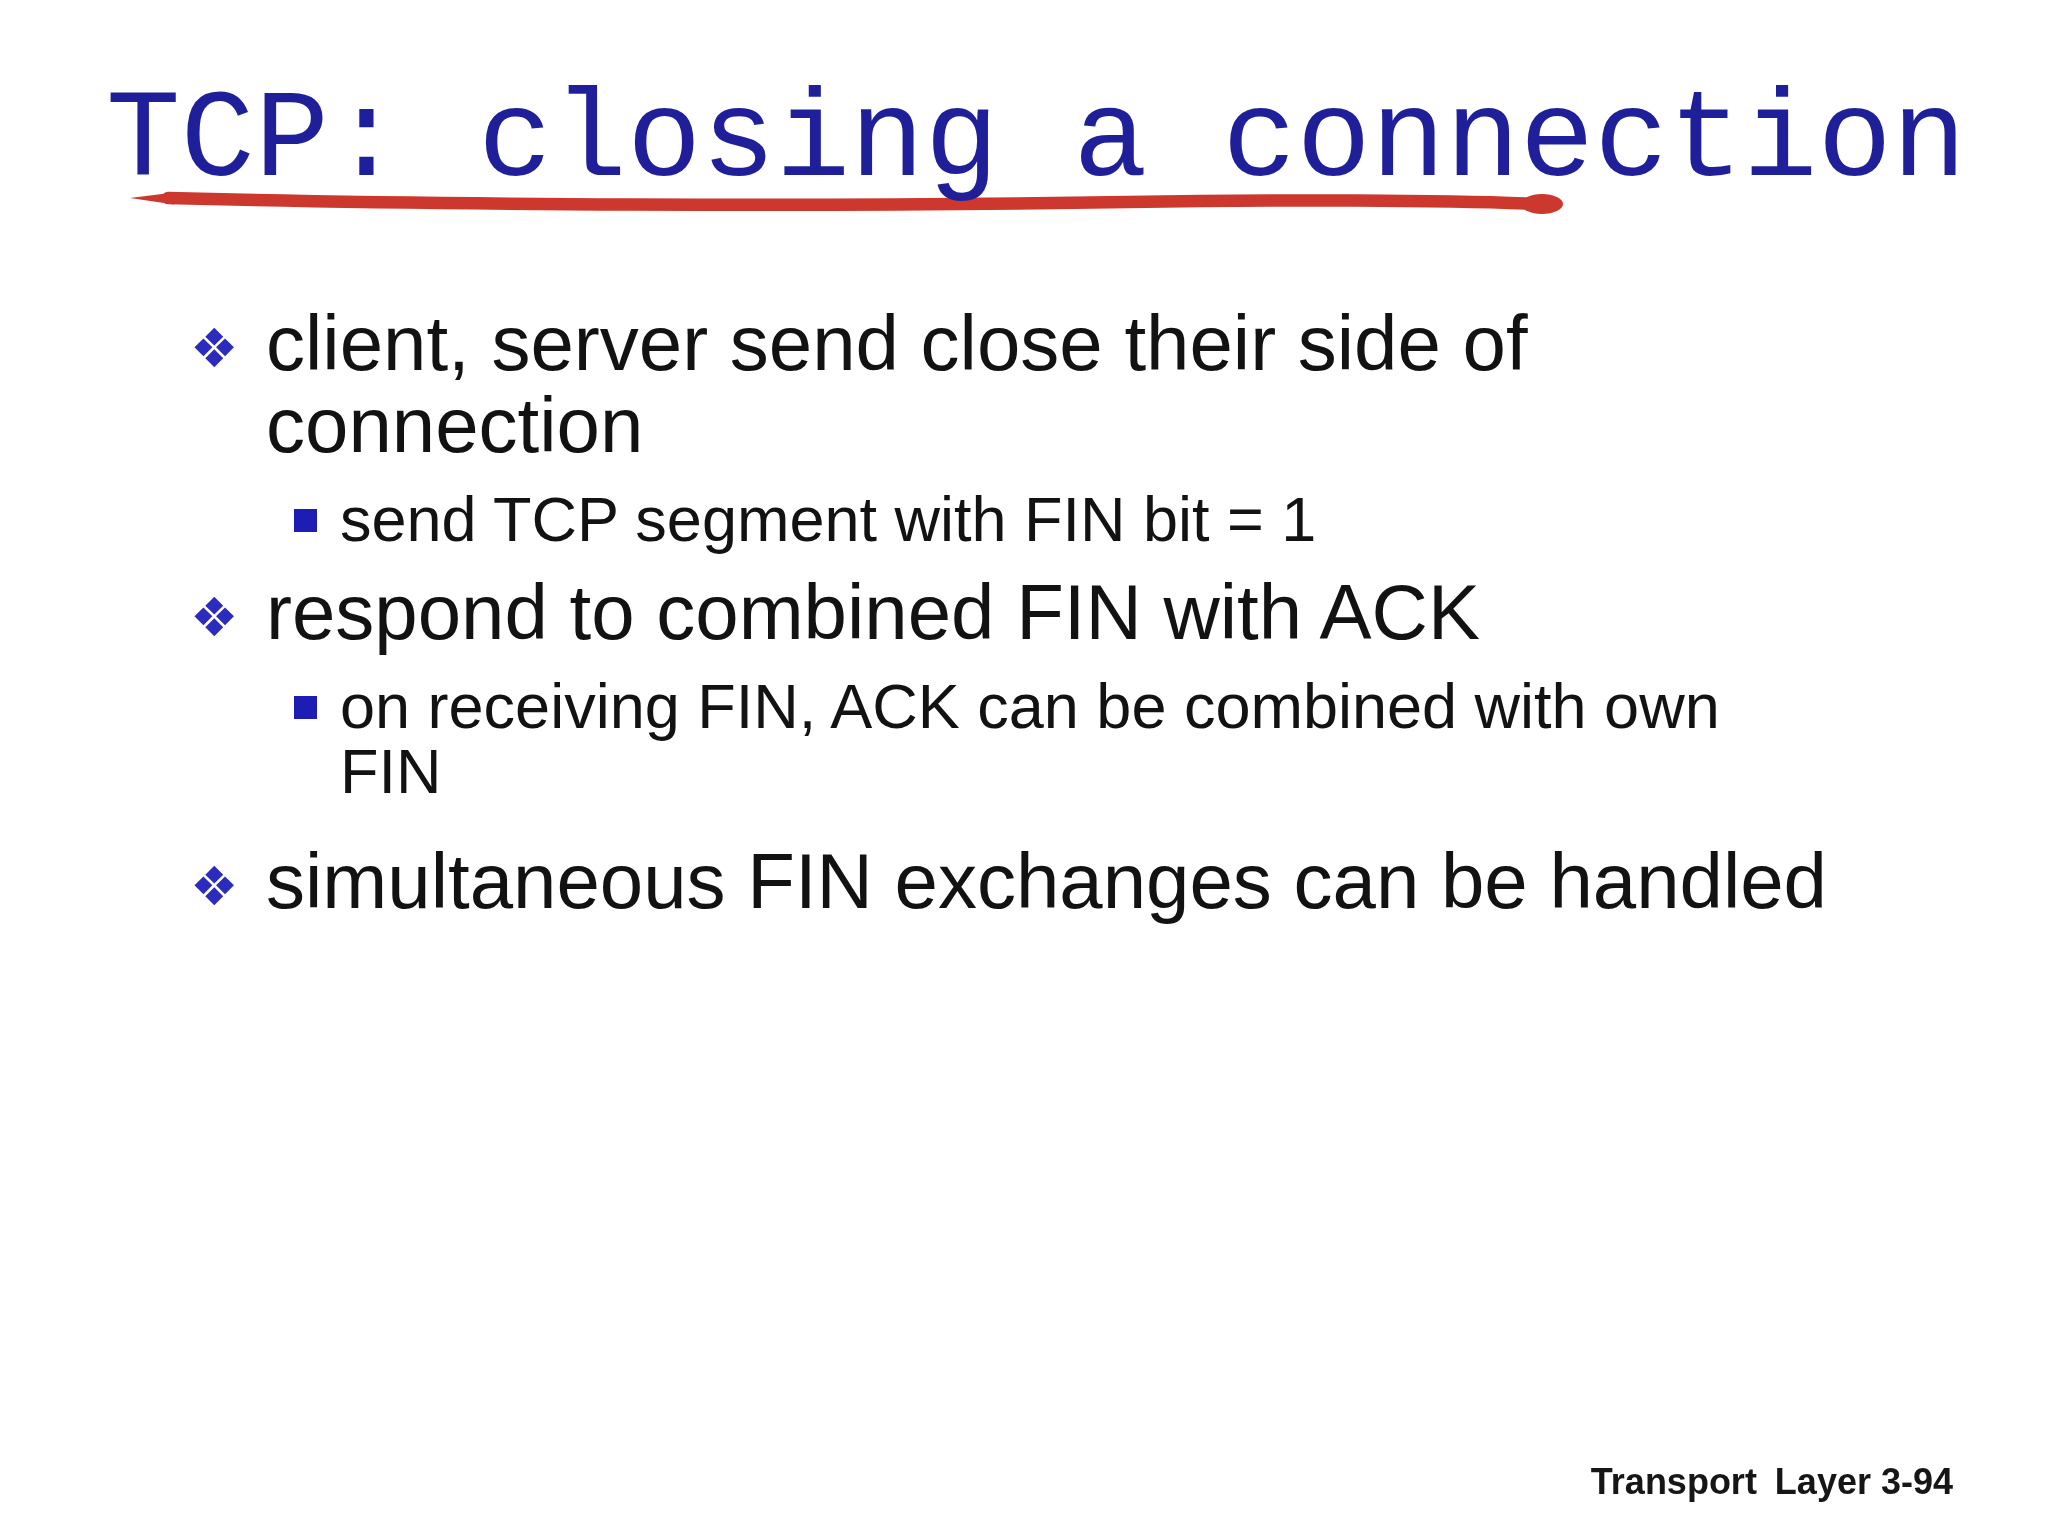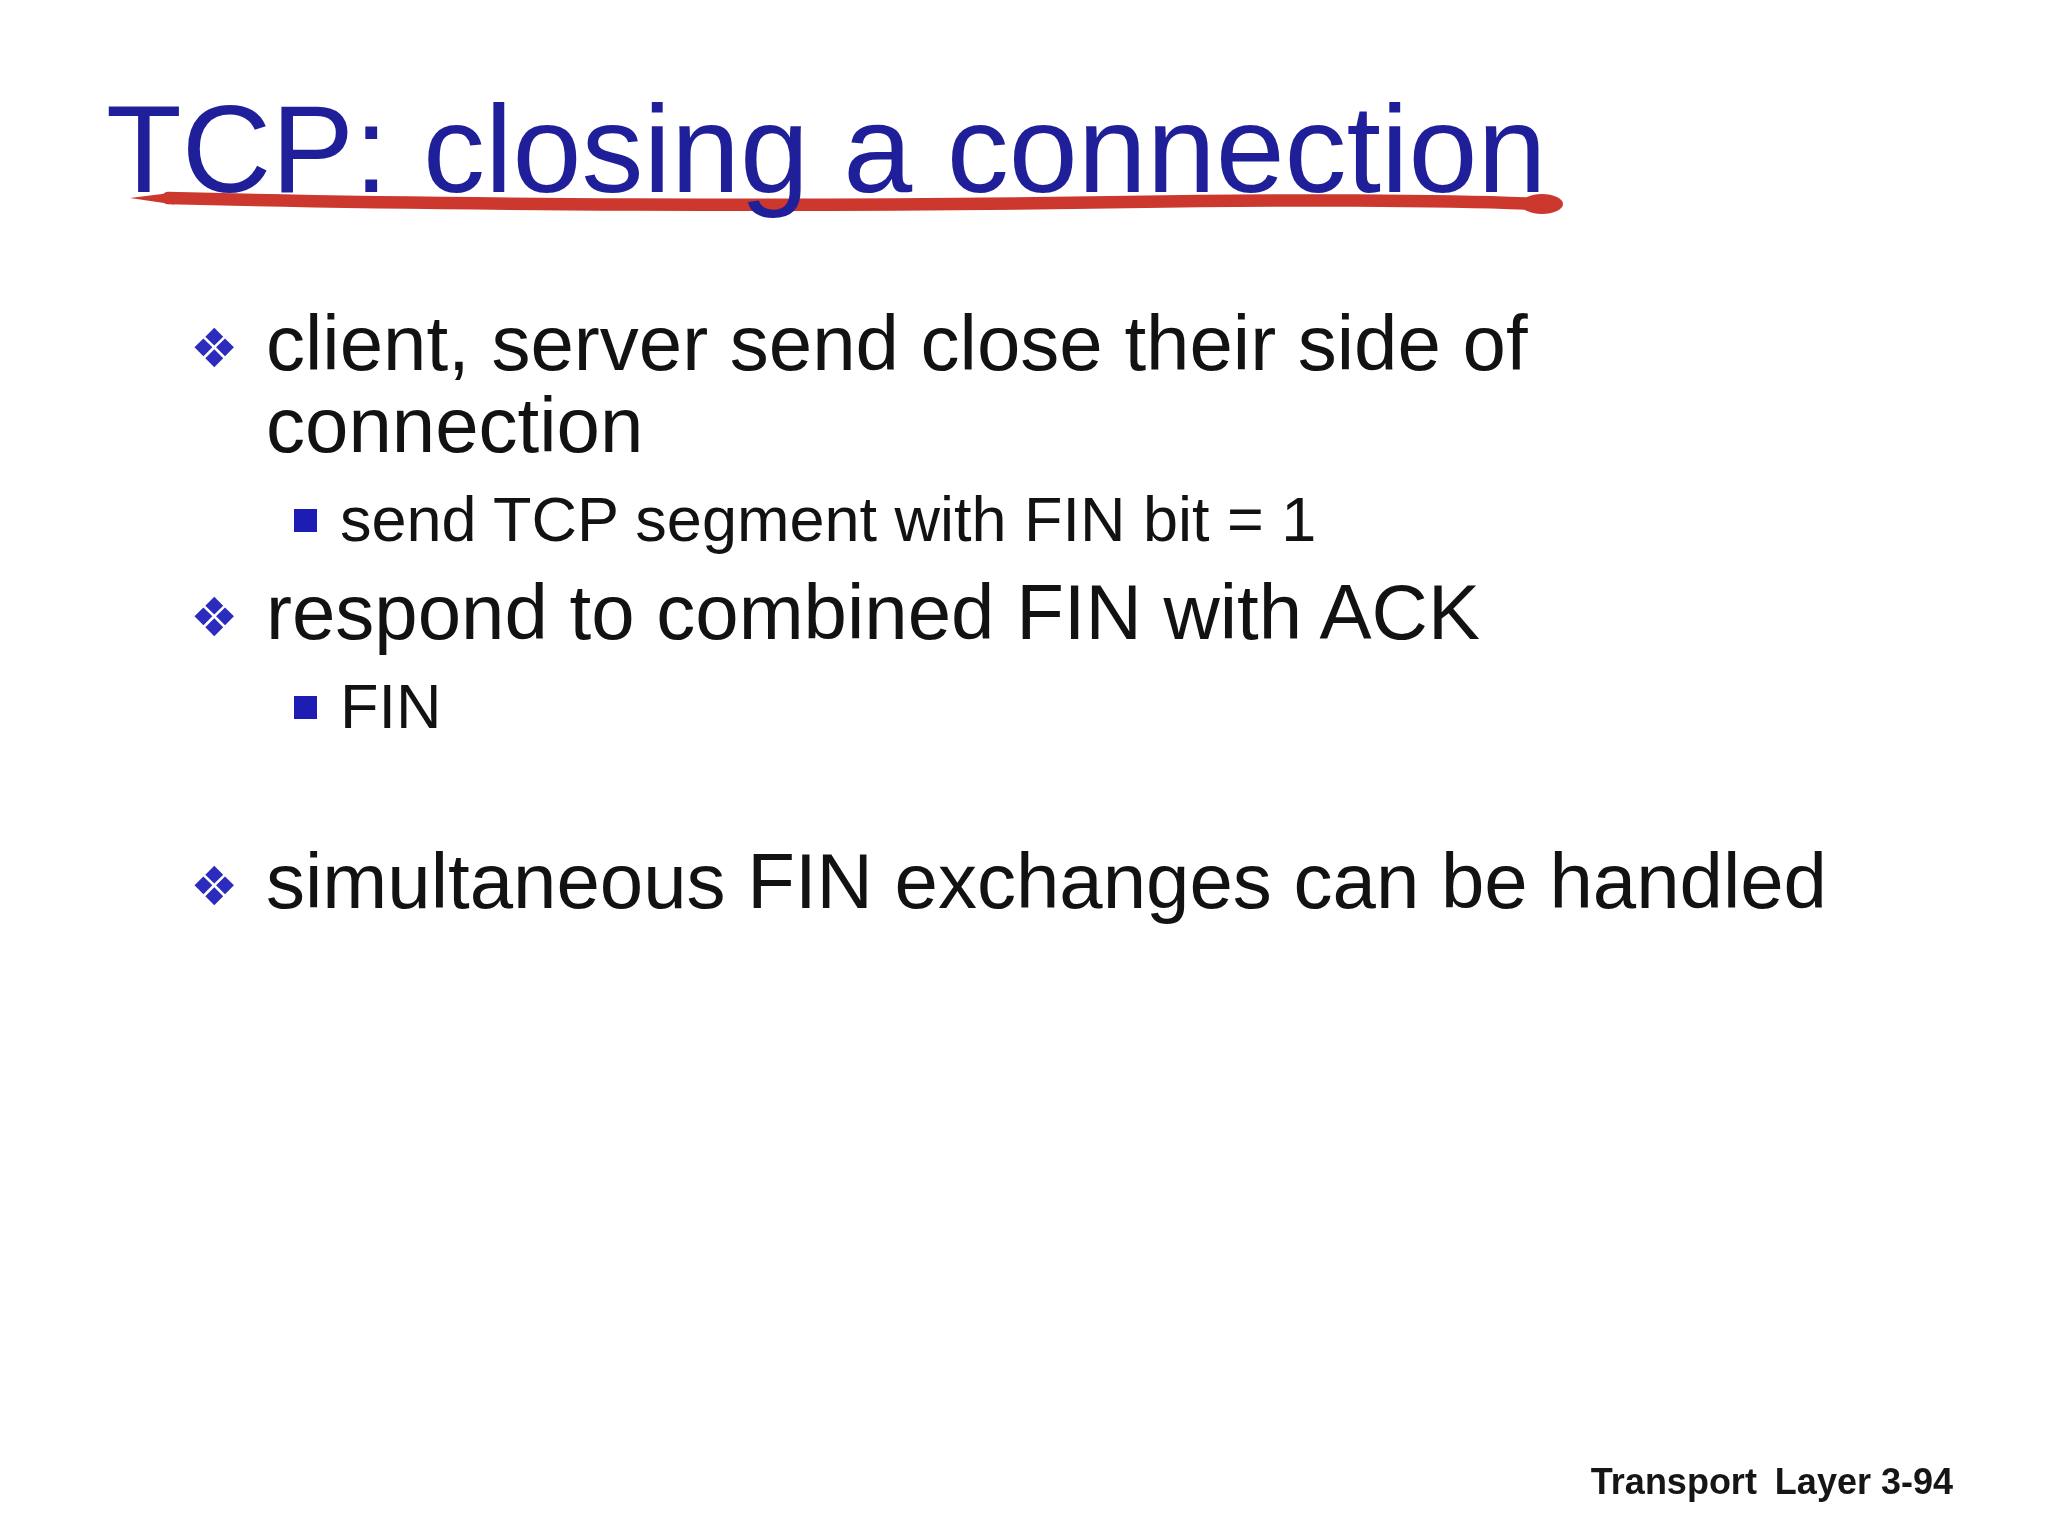--- a/index.html
+++ b/index.html
@@ -5,27 +5,28 @@
   html,body{margin:0;padding:0;background:#ffffff;}
   .slide{
     position:relative;
     width:2048px;height:1536px;
     background:#ffffff;
     overflow:hidden;
     font-family:"Liberation Sans", sans-serif;
   }
   .title{
     position:absolute;
-    left:106px;top:78px;
+    left:106px;top:71px;
     font-size:124px;
     line-height:1.15;
     font-weight:400;
     color:var(--title_blue,#1F1F99);
     white-space:nowrap;
     z-index:2;
+    font-family:Liberation Mono, monospace;
   }
   .underline-wrap{
     position:absolute;
     left:128px;top:186px;
     width:1440px;height:44px;
     z-index:1;
   }
   .underline-wrap svg{display:block;width:1440px;height:44px;}
   .underline-stroke{
     fill:none;
@@ -116,20 +117,21 @@
   <div class="bullet-row lvl1 row-b2">
     <span class="diamond-marker">❖</span>
     <div class="text">
       <div>respond to combined FIN with ACK</div>
     </div>
   </div>
 
   <div class="bullet-row lvl2 row-s2">
     <span class="square-marker"></span>
     <div class="text">
+      <div>on receiving FIN, ACK can be combined with own</div>
       <div>FIN</div>
     </div>
   </div>
 
   <div class="bullet-row lvl1 row-b3">
     <span class="diamond-marker">❖</span>
     <div class="text">
       <div>simultaneous FIN exchanges can be handled</div>
     </div>
   </div>

